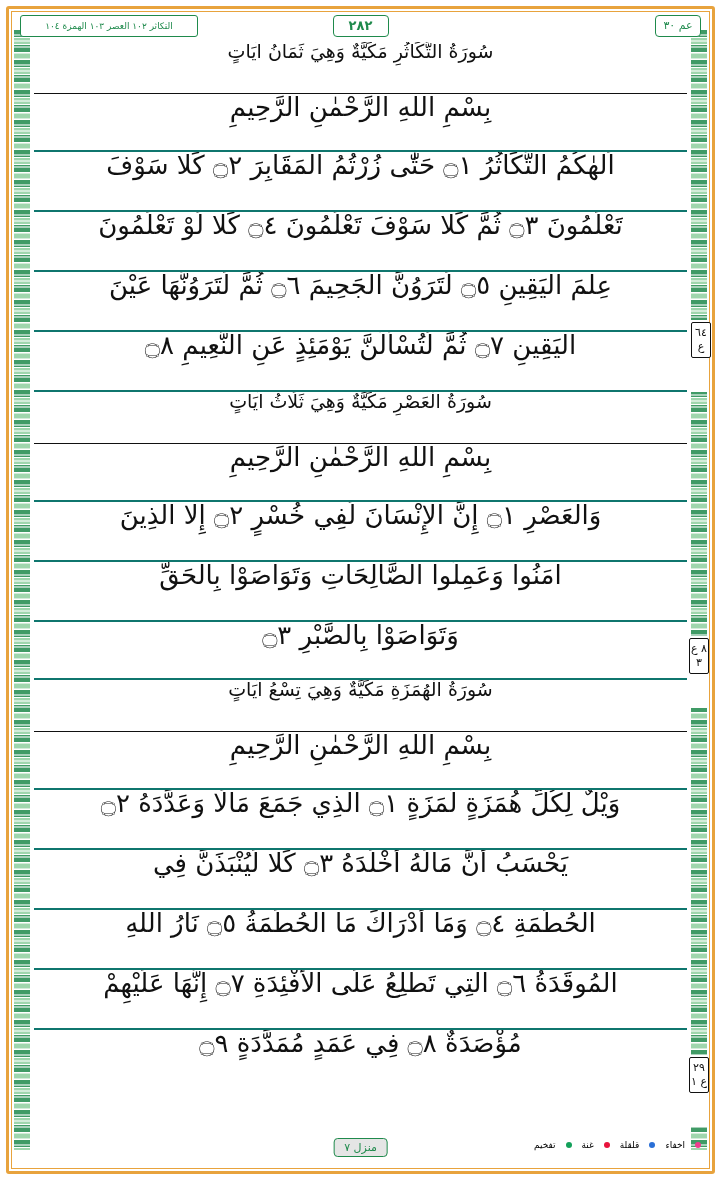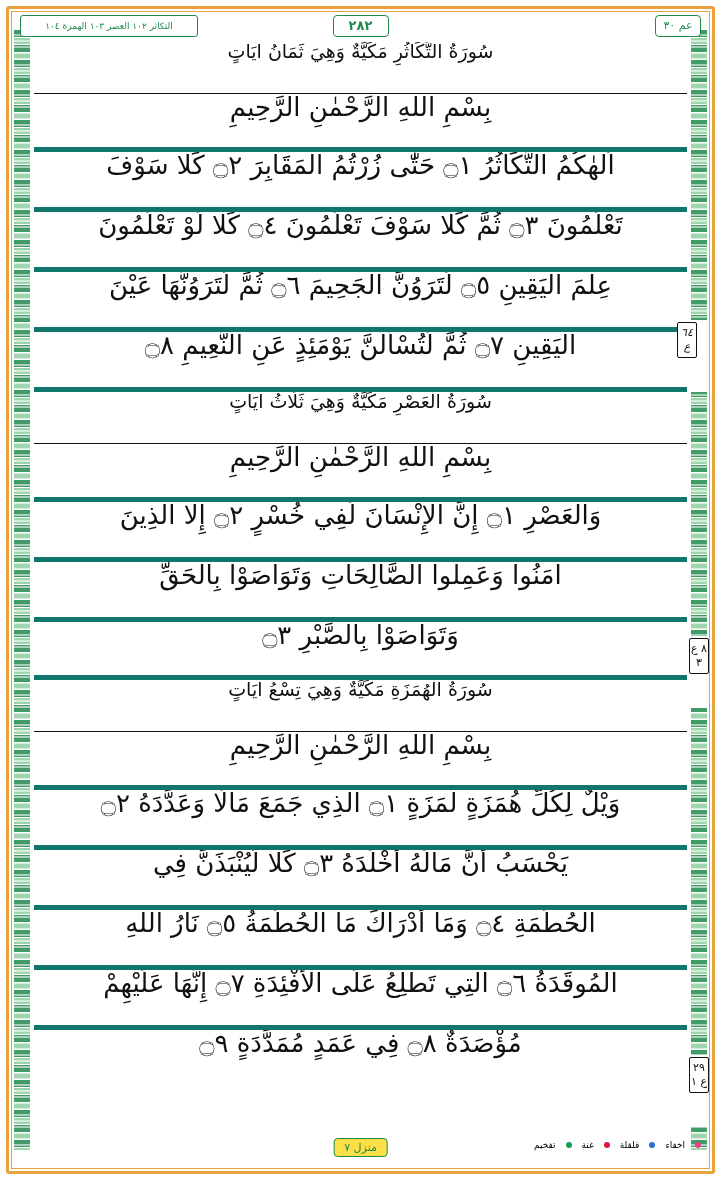--- a/index.html
+++ b/index.html
@@ -111,21 +111,21 @@
   .textblock {
     position: absolute;
     left: 34px;
     right: 34px;
     top: 42px;
     height: 1095px;
   }
   .qline {
     position: relative;
     width: 100%;
-    border-bottom: 5px solid #0f766e;
+    border-bottom: 2px solid #0f766e;
     box-sizing: border-box;
     direction: rtl;
     text-align: center;
     color: #111;
     font-family: "DejaVu Sans", "Liberation Sans", sans-serif;
     white-space: nowrap;
     overflow: hidden;
   }
   .qline .txt {
     display: block;
@@ -173,21 +173,21 @@
   .ftr-center {
     position: absolute;
     left: 50%;
     transform: translateX(-50%);
     top: 2px;
     border: 1.5px solid #1f8a4c;
     color: #1f8a4c;
     border-radius: 4px;
     font-size: 11px;
     padding: 2px 10px;
-    background: #fde047;
+    background: #e5e5e5;
     direction: rtl;
   }
   .ftr-legend {
     position: absolute;
     right: 6px;
     top: 4px;
     display: flex;
     flex-direction: row;
     gap: 10px;
     direction: rtl;
@@ -293,21 +293,21 @@
       <span class="txt">الْمُوقَدَةُ ۝٦ الَّتِي تَطَّلِعُ عَلَى الْأَفْئِدَةِ ۝٧ إِنَّهَا عَلَيْهِمْ</span>
     </div>
 
     <div class="qline short" style="height:58px;border-bottom:none">
       <span class="txt">مُؤْصَدَةٌ ۝٨ فِي عَمَدٍ مُمَدَّدَةٍ ۝٩</span>
     </div>
 
   </div>
 
   <div class="band-cover" style="right:13px; top:320px; height:72px;"></div>
-  <div class="side-marker" style="right:24px; top:322px;font-style:italic;">
+  <div class="side-marker" style="right:10px; top:322px;">
     <div class="bx">٦٤ ع</div>
   </div>
 
   <div class="band-cover" style="right:13px; top:636px; height:72px;"></div>
   <div class="side-marker" style="right:12px; top:638px;margin-left:33px;">
     <div class="bx">٨ ع ٣</div>
   </div>
 
   <div class="band-cover" style="right:13px; top:1055px; height:72px;"></div>
   <div class="side-marker" style="right:12px; top:1057px;">

